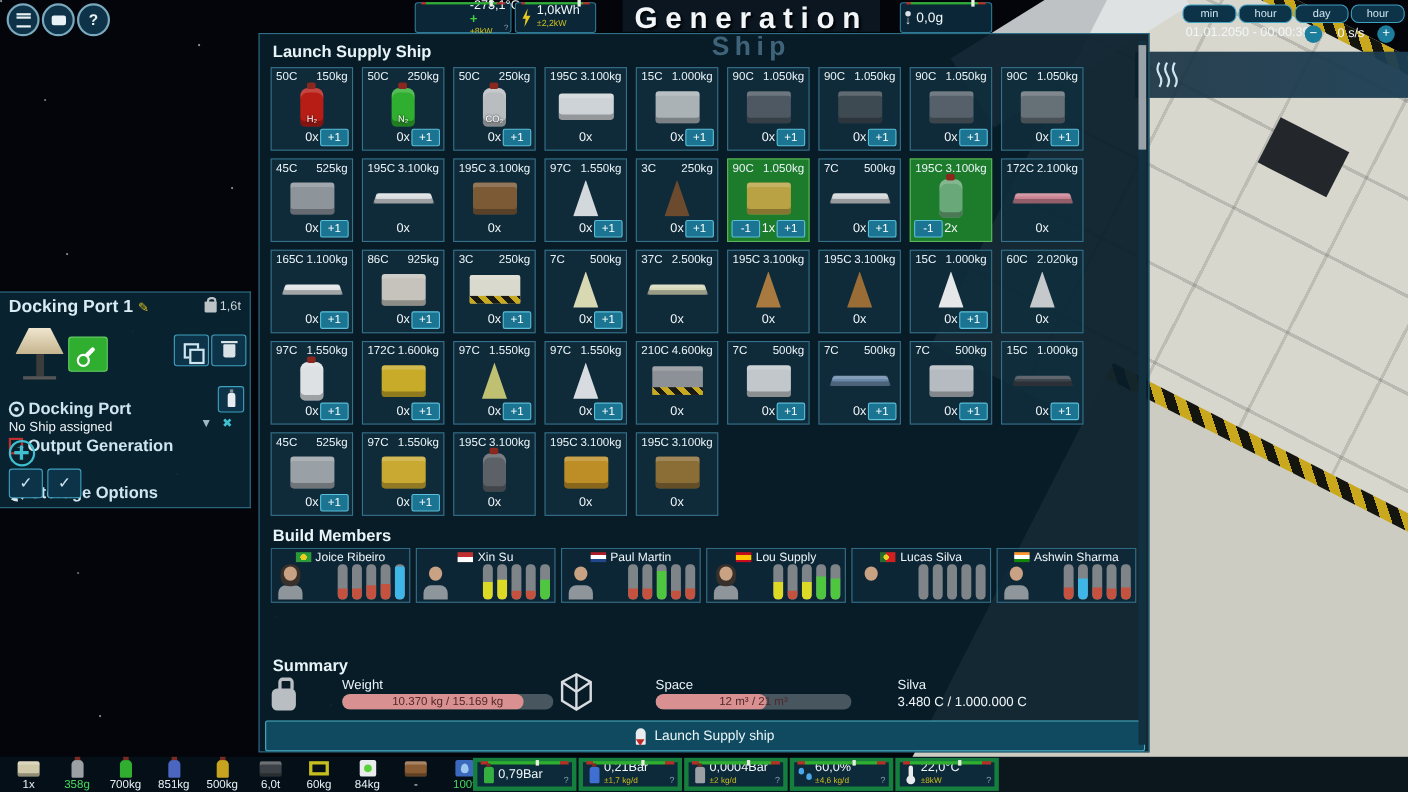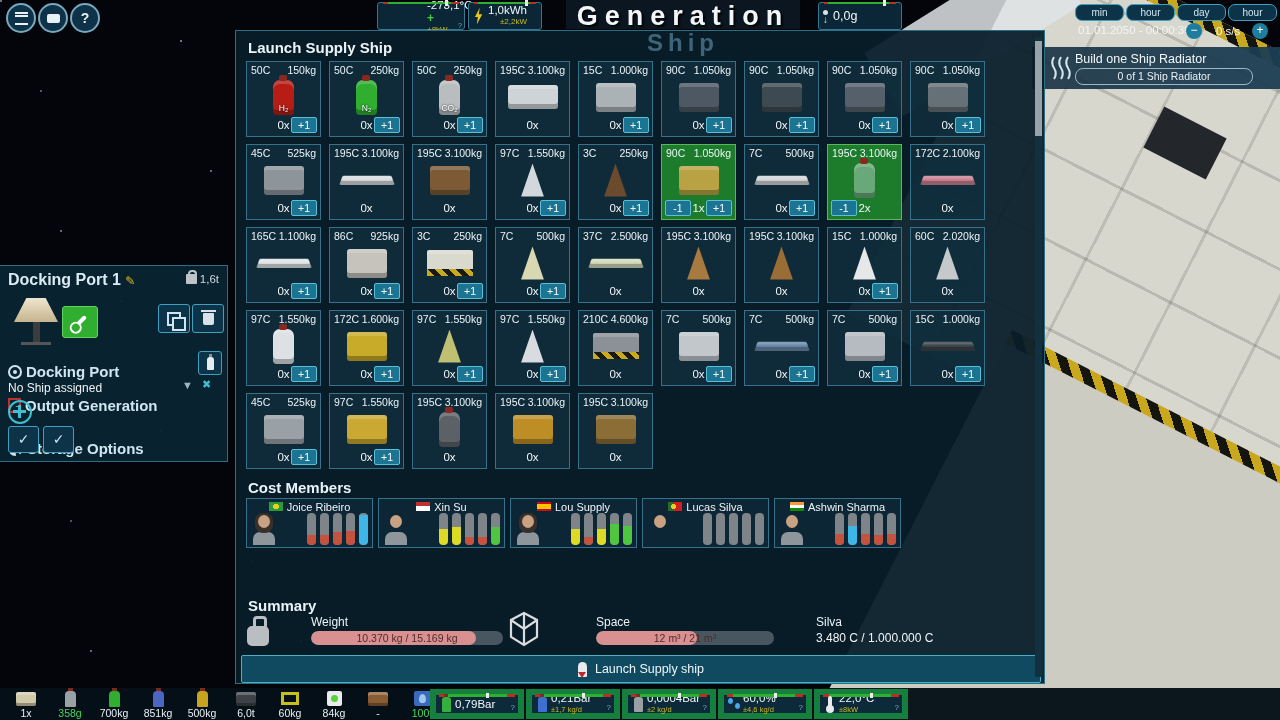--- a/index.html
+++ b/index.html
@@ -185,21 +185,21 @@
   .resLabel{font-size:10.5px;line-height:12px;color:#e8f0f4;}
   .ri-bottle{width:11px;height:16px;border-radius:4px 4px 1px 1px;position:relative;}
   .ri-bottle::before{content:'';position:absolute;top:-3px;left:3px;width:5px;height:3px;background:#7a2a20;}
   .ri-crate{width:20px;height:14px;border-radius:2px;box-shadow:inset 0 3px rgba(255,255,255,.25), inset 0 -3px rgba(0,0,0,.3);}
   .ri-frame{width:18px;height:13px;box-sizing:border-box;border:3px solid #c6bd1e;background:transparent !important;}
   .ri-filter{width:15px;height:15px;border-radius:2px;position:relative;}
   .ri-filter::before{content:'';position:absolute;left:4px;top:4px;width:7px;height:7px;border-radius:50%;background:#5ad03a;}
   .ri-water{width:17px;height:15px;border-radius:2px;position:relative;}
   .ri-water::before{content:'';position:absolute;left:5px;top:3px;width:7px;height:9px;border-radius:50% 50% 50% 50%/60% 60% 40% 40%;background:#9cc8f0;}
   #gaugeRow{position:absolute;left:430px;top:1px;display:flex;gap:2px;}
-  .gauge{width:94px;height:30px;background:#0c2a3a;border:6px solid #15803d;box-sizing:border-box;position:relative;cursor:pointer;}
+  .gauge{width:94px;height:30px;background:#0c2a3a;border:4px solid #15803d;box-sizing:border-box;position:relative;cursor:pointer;}
   .gaugeBar{position:absolute;top:-1px;left:3px;right:3px;height:3px;
             background:linear-gradient(90deg,#b53126 0 8%,#2fae2f 8% 90%,#b53126 90%);}
   .gaugeBar b{position:absolute;left:62%;top:-1px;width:3px;height:5px;background:#e7f0e2;}
   .gMain{display:flex;align-items:center;height:100%;padding:0 3px;box-sizing:border-box;}
   .gIcon{width:14px;display:flex;justify-content:center;margin-right:2px;}
   .gi-bottle{width:9px;height:15px;border-radius:3px 3px 1px 1px;position:relative;}
   .gi-bottle::before{content:'';position:absolute;top:-3px;left:2px;width:4px;height:3px;background:#7a2a20;}
   .gi-drops{width:12px;height:14px;position:relative;}
   .gi-drops::before{content:'';position:absolute;left:0;top:1px;width:5px;height:6px;border-radius:50% 50% 50% 50%/60% 60% 40% 40%;background:#4aa8e8;}
   .gi-drops::after{content:'';position:absolute;right:0;top:6px;width:5px;height:6px;border-radius:50% 50% 50% 50%/60% 60% 40% 40%;background:#4aa8e8;}
@@ -243,21 +243,21 @@
     <path d="M11 2 q-2.5 4 0 7 q2.5 3 0 7" stroke="#c03020" fill="none" stroke-width="1.6"></path>
   </svg>
   <div class="col">
     <div><span class="val">-273,1°C</span>
          <span class="plusG">+</span></div>
     <div class="sub">+8kW</div>
   </div>
   <span class="tinyQ">?</span>
 </div>
 
-<div class="tg widget" id="powerW" style="left:468px;width:74px;text-align:right;">
+<div class="tg widget" id="powerW" style="left:468px;width:74px;">
   <div class="miniBar">
       <b></b>
     </div>
   <div class="bolt"></div>
   <div class="col">
     <div class="val">1,0kWh</div>
     <div class="sub">±2,2kW</div>
   </div>
 </div>
 
@@ -282,24 +282,20 @@
 <div class="abs" id="speedTxt">0 s/s</div>
 <div class="speedCirc" style="left:1252px">+</div>
 
 <div class="abs" id="task">
   <div class="taskHelp">?</div>
   <svg width="24" height="30">
     <path d="M5 4 q-3.5 5.5 0 11 q3.5 5.5 0 11" stroke="#cfe6f0" fill="none" stroke-width="2"></path>
     <path d="M12 4 q-3.5 5.5 0 11 q3.5 5.5 0 11" stroke="#cfe6f0" fill="none" stroke-width="2"></path>
     <path d="M19 4 q-3.5 5.5 0 11 q3.5 5.5 0 11" stroke="#cfe6f0" fill="none" stroke-width="2"></path>
   </svg>
-  <div class="taskCol">
-    <div class="taskTitle">Build one Ship Radiator</div>
-    <div class="taskProg">0 of 1 Ship Radiator</div>
-  </div>
 </div>
 
 <div class="abs" id="dock">
   <span class="dockTitle">Docking Port 1</span>
   <span class="pencil">✎</span>
   <span class="bagWrap">
       <span class="bag"></span>
       <span>1,6t</span>
     </span>
   <div class="dockImg">
@@ -916,21 +912,21 @@
     <div class="cellIcon">
           <div class="blob machine" style="background: rgb(139, 109, 54);"></div>
         </div>
     <div class="cellFoot">
 
       <span class="count">0x</span>
 
     </div>
   </div>
     </div>
-  <div class="panelTitle" style="top:448px">Cost Members</div>
+  <div class="panelTitle" style="top:448px">Build Members</div>
   <div id="crewRow">
       <div class="crewCard">
     <div class="crewHead">
       <span class="flag flag-br"></span>
       <span class="crewName">Joice Ribeiro</span>
     </div>
     <div class="crewBody">
       <div class="portrait fem">
             <div class="ph"></div>
             <div class="pb"></div>
@@ -972,20 +968,49 @@
               <div class="fill" style="height: 55%; background: rgb(221, 218, 37);"></div>
             </div>
             <div class="bar">
               <div class="fill" style="height: 25%; background: rgb(196, 82, 62);"></div>
             </div>
             <div class="bar">
               <div class="fill" style="height: 25%; background: rgb(196, 82, 62);"></div>
             </div>
             <div class="bar">
               <div class="fill" style="height: 55%; background: rgb(79, 198, 63);"></div>
+            </div>
+          </div>
+    </div>
+  </div>
+      <div class="crewCard">
+    <div class="crewHead">
+      <span class="flag flag-nl"></span>
+      <span class="crewName">Paul Martin</span>
+    </div>
+    <div class="crewBody">
+      <div class="portrait">
+            <div class="ph"></div>
+            <div class="pb"></div>
+          </div>
+      <div class="bars">
+            <div class="bar">
+              <div class="fill" style="height: 30%; background: rgb(196, 82, 62);"></div>
+            </div>
+            <div class="bar">
+              <div class="fill" style="height: 30%; background: rgb(196, 82, 62);"></div>
+            </div>
+            <div class="bar">
+              <div class="fill" style="height: 80%; background: rgb(79, 198, 63);"></div>
+            </div>
+            <div class="bar">
+              <div class="fill" style="height: 25%; background: rgb(196, 82, 62);"></div>
+            </div>
+            <div class="bar">
+              <div class="fill" style="height: 30%; background: rgb(196, 82, 62);"></div>
             </div>
           </div>
     </div>
   </div>
       <div class="crewCard">
     <div class="crewHead">
       <span class="flag flag-es"></span>
       <span class="crewName">Lou Supply</span>
     </div>
     <div class="crewBody">

